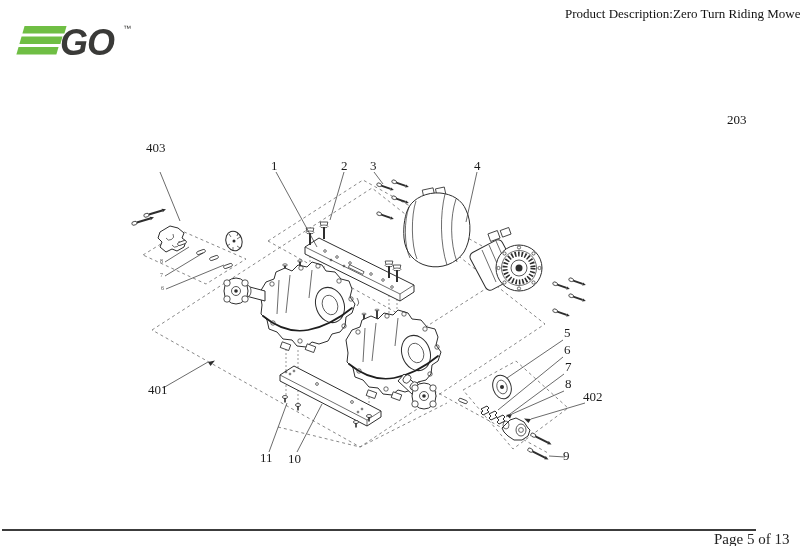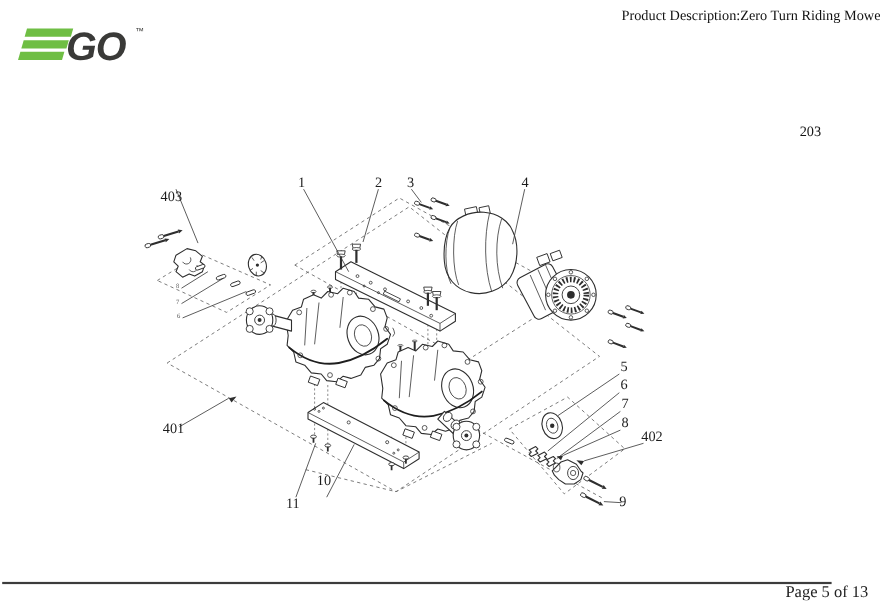--- a/index.html
+++ b/index.html
@@ -256,33 +256,33 @@
   </g>
   <text x="52" y="40.5" font-family="Liberation Sans, sans-serif" font-size="36" font-weight="bold" font-style="italic" fill="#3a3a38" letter-spacing="-1">GO</text>
   <text x="115" y="17" font-family="Liberation Sans, sans-serif" font-size="8" fill="#3a3a38">™</text>
 </svg>
 
 <div id="infoblock" class="abs">
   <span>Product Description:Zero Turn Riding Mower</span>
 </div>
 <div id="pagecode" class="abs">203</div>
 
-<span class="co" style="left:146px;top:171px;">403</span>
+<span class="co" style="left:146px;top:140px;">403</span>
 <span class="co" style="left:271px;top:158px;">1</span>
 <span class="co" style="left:341px;top:158px;">2</span>
 <span class="co" style="left:370px;top:158px;">3</span>
 <span class="co" style="left:474px;top:158px;">4</span>
 <span class="co" style="left:564px;top:325px;">5</span>
 <span class="co" style="left:564px;top:342px;">6</span>
 <span class="co" style="left:565px;top:359px;">7</span>
 <span class="co" style="left:565px;top:376px;">8</span>
 <span class="co" style="left:583px;top:389px;">402</span>
 <span class="co" style="left:563px;top:448px;">9</span>
 <span class="co" style="left:148px;top:382px;">401</span>
 <span class="co" style="left:260px;top:450px;">11</span>
-<span class="co" style="left:288px;top:429px;">10</span>
+<span class="co" style="left:288px;top:451px;">10</span>
 
 <span class="subco" style="left:160px;top:258px;">8</span>
 <span class="subco" style="left:160px;top:272px;">7</span>
 <span class="subco" style="left:161px;top:285px;">6</span>
 
 <div id="footline" class="abs"></div>
 <div id="pagelabel" class="abs">Page 5 of 13</div>
 
 </body></html>

